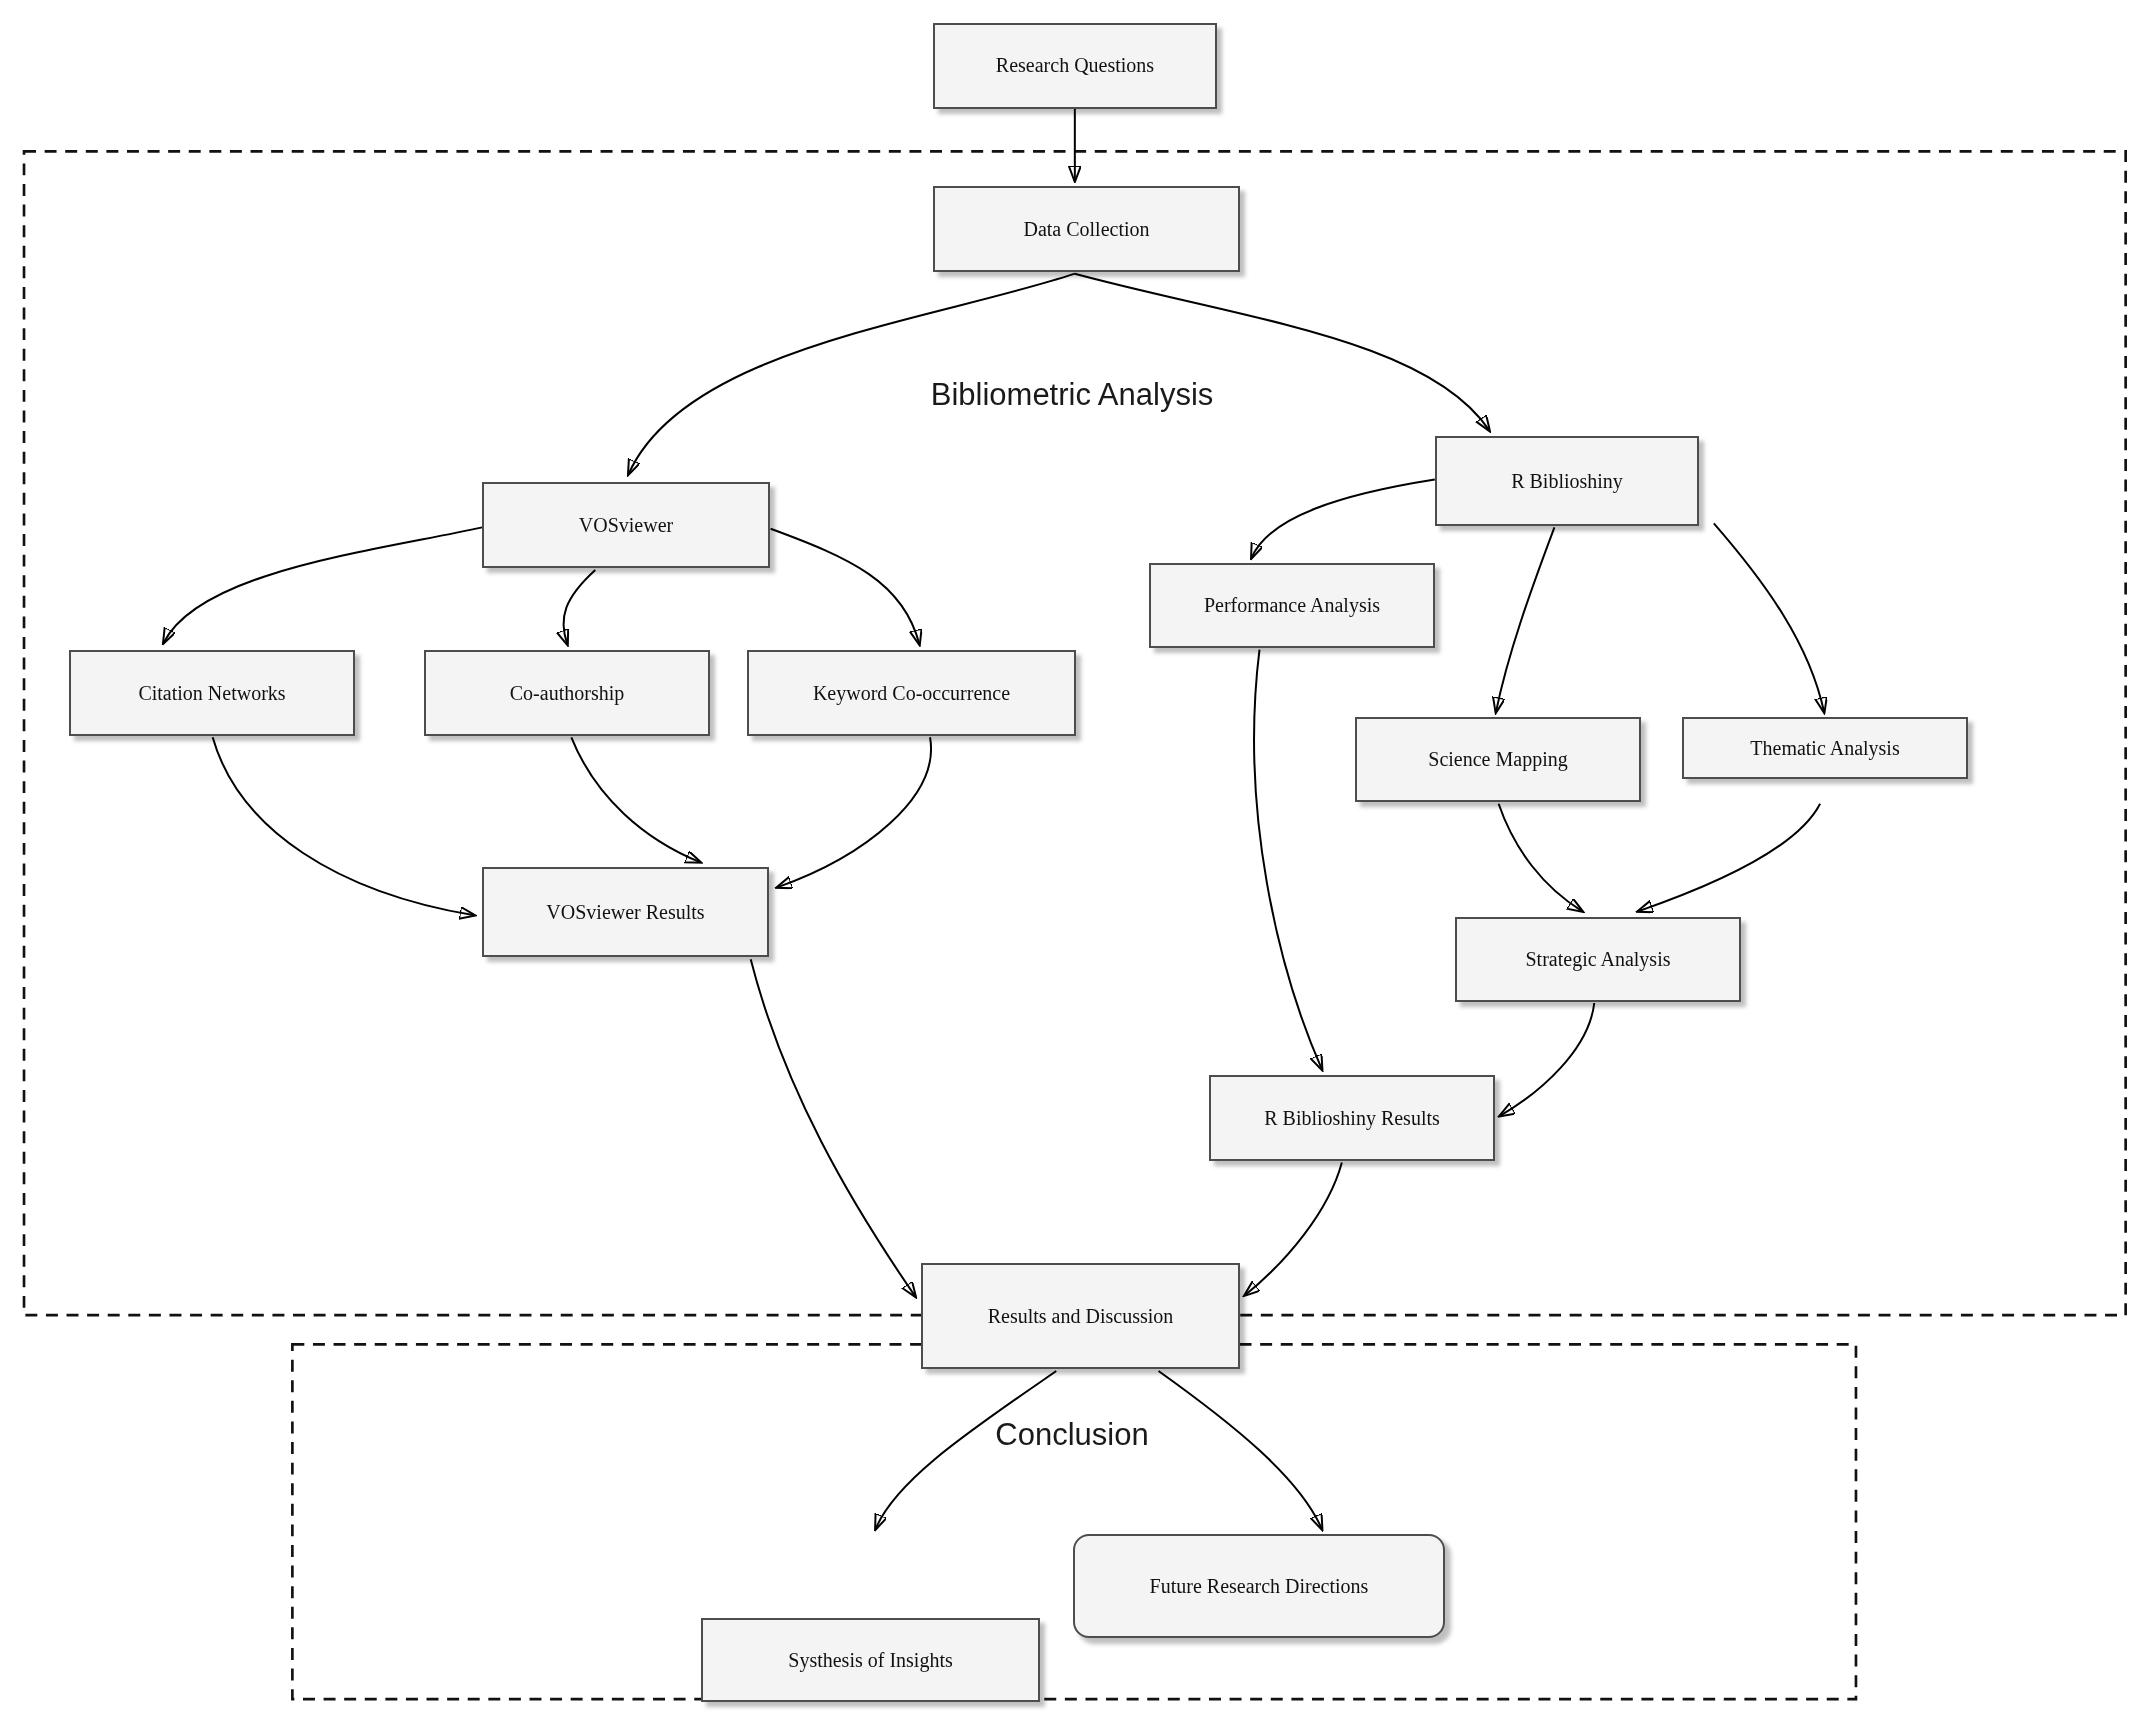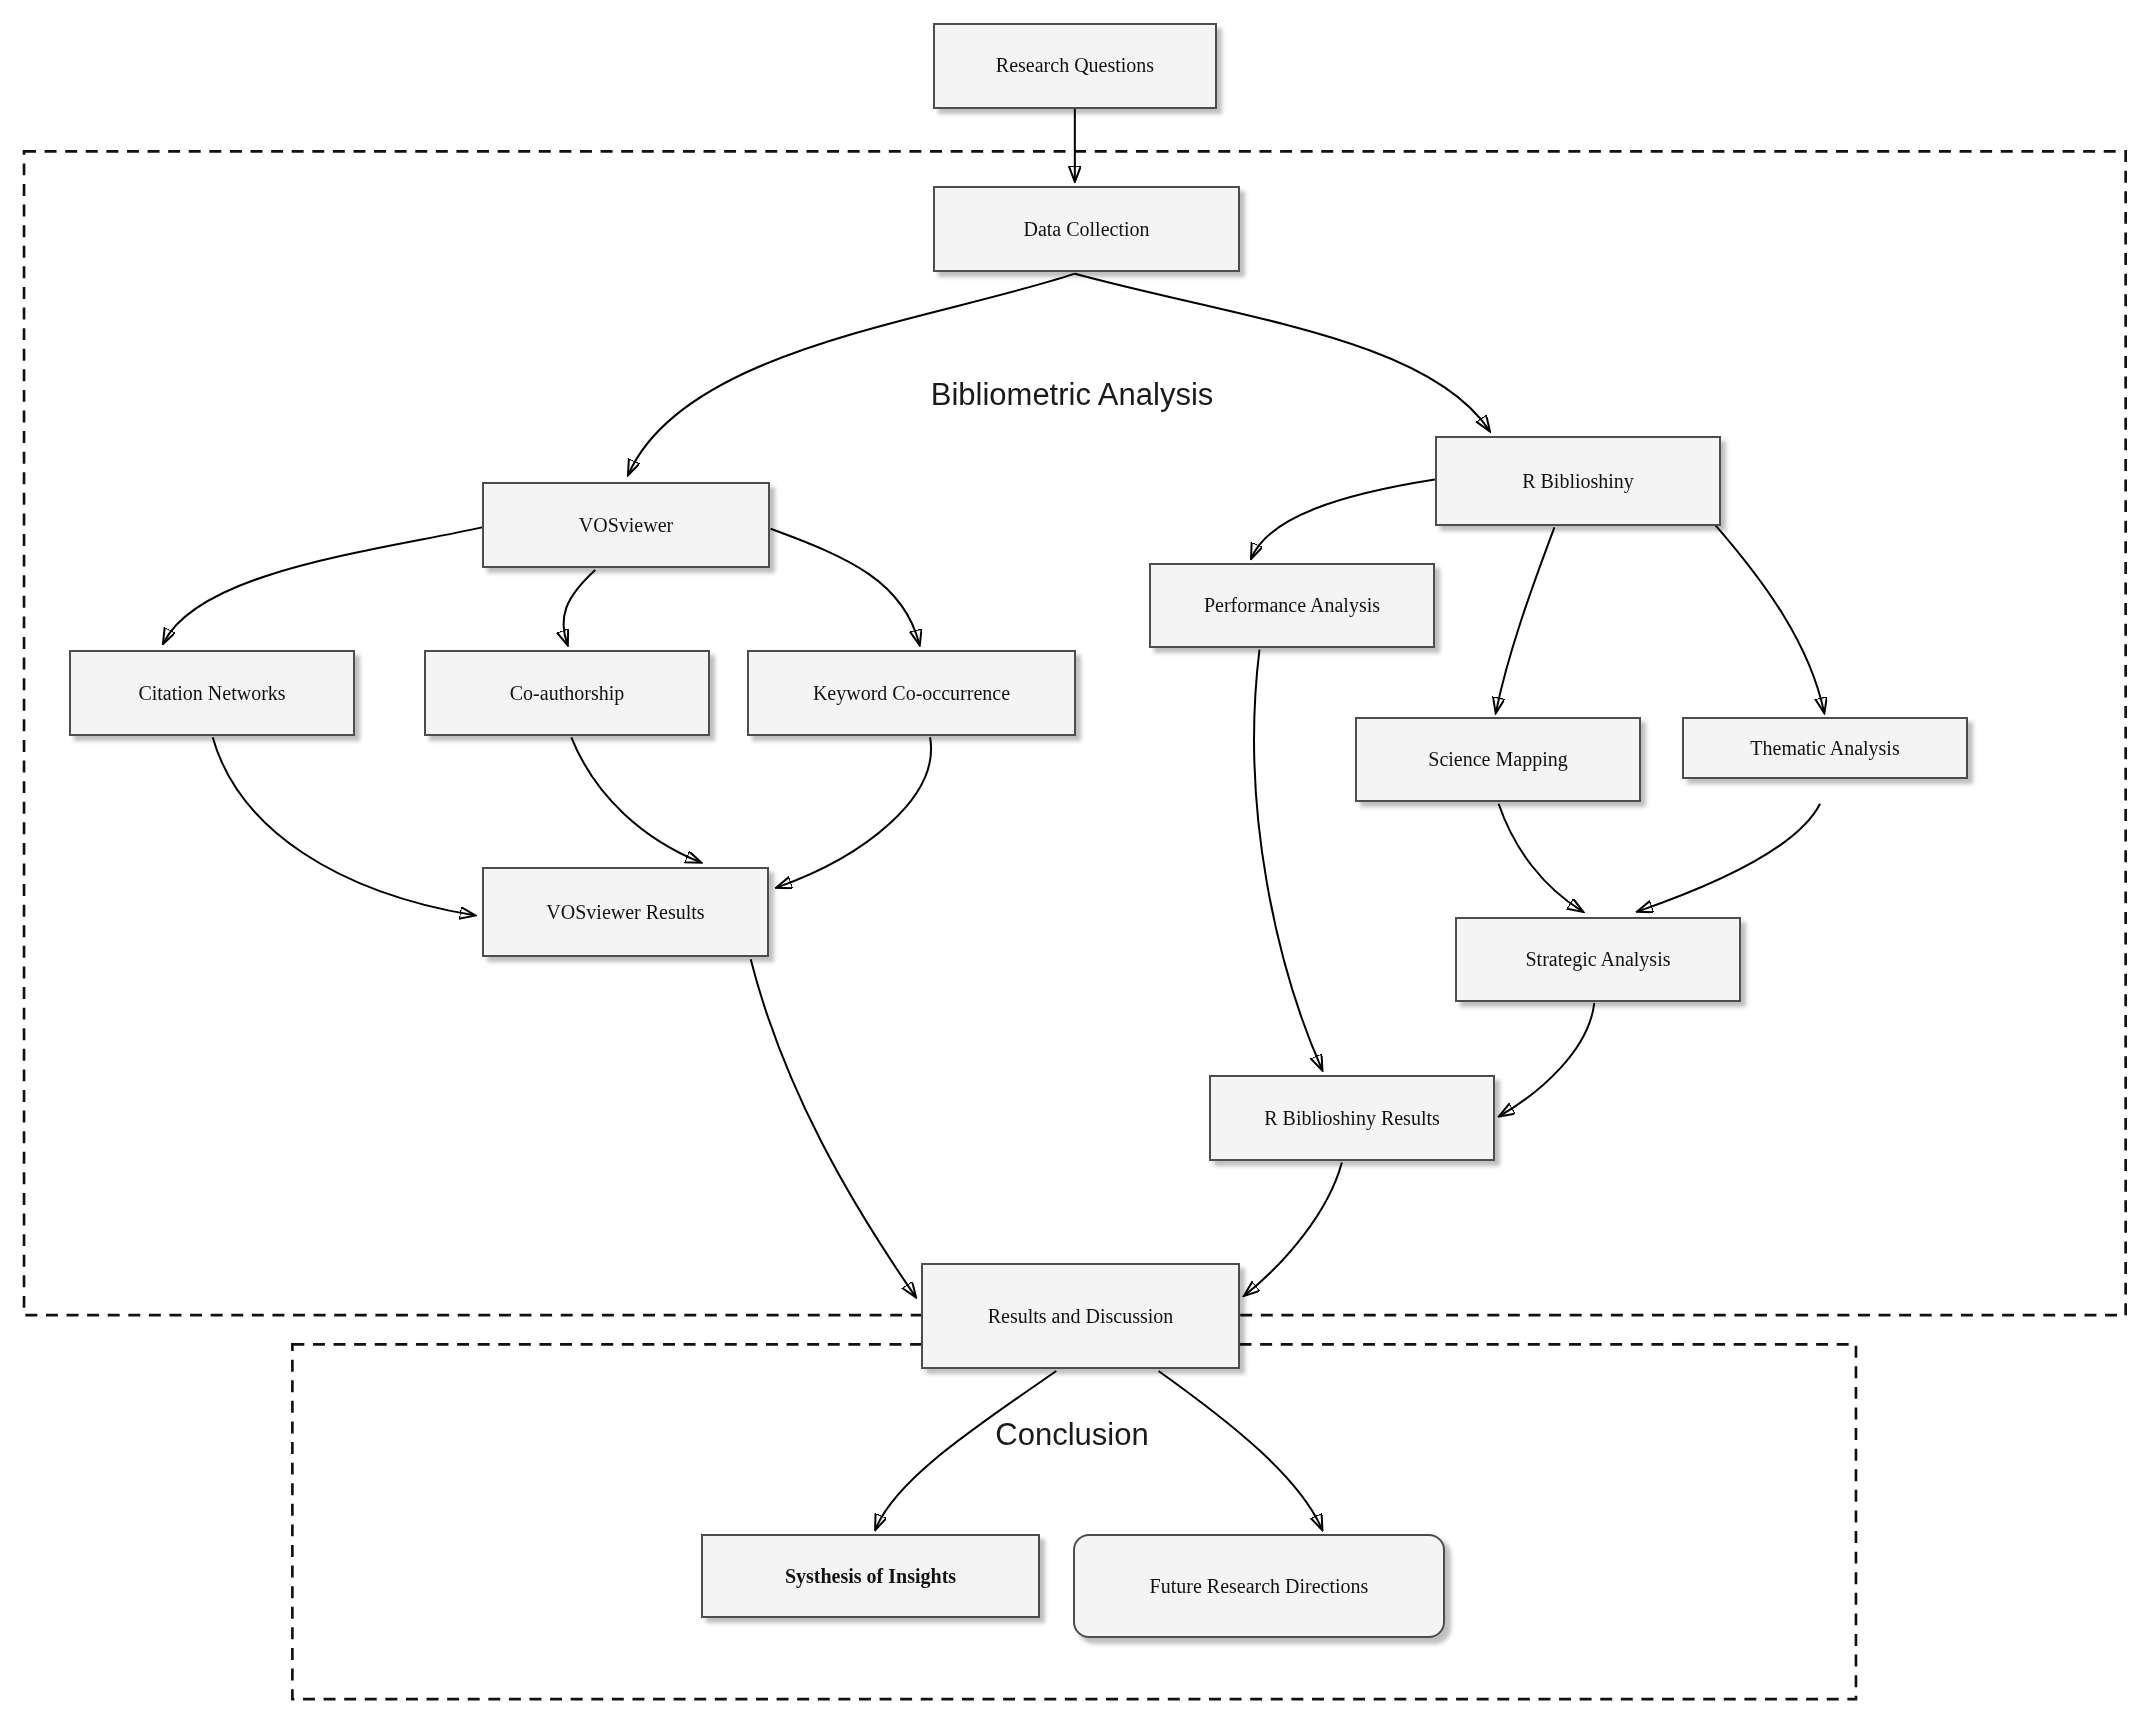--- a/index.html
+++ b/index.html
@@ -65,28 +65,28 @@
     <path d="M 1590 2064 C 1476 2144 1350 2224 1318 2302" marker-end="url(#arrow)"></path>
     <path d="M 1744 2064 C 1856 2144 1956 2224 1990 2302" marker-end="url(#arrow)"></path>
   </svg>
 
   <div class="group-label" style="left:939px;top:372px;width:266px;height:46px;">Bibliometric Analysis</div>
   <div class="group-label" style="left:939px;top:1412px;width:266px;height:46px;">Conclusion</div>
 
   <div class="node" style="left:933px;top:22.6px;width:284px;height:86px;">Research Questions</div>
   <div class="node" style="left:933px;top:186px;width:307px;height:86px;">Data Collection</div>
   <div class="node" style="left:482px;top:482px;width:288px;height:86px;">VOSviewer</div>
-  <div class="node" style="left:1435px;top:436px;width:286px;height:90px;">R Biblioshiny</div>
+  <div class="node" style="left:1435px;top:436px;width:264px;height:90px;">R Biblioshiny</div>
   <div class="node" style="left:69px;top:650px;width:286px;height:86px;">Citation Networks</div>
   <div class="node" style="left:424px;top:650px;width:286px;height:86px;">Co-authorship</div>
   <div class="node" style="left:747px;top:650px;width:329px;height:86px;">Keyword Co-occurrence</div>
   <div class="node" style="left:1149px;top:563px;width:286px;height:85px;">Performance Analysis</div>
   <div class="node" style="left:1355px;top:717px;width:286px;height:85px;">Science Mapping</div>
   <div class="node" style="left:1682px;top:717px;width:286px;height:62px;">Thematic Analysis</div>
   <div class="node" style="left:482px;top:867px;width:287px;height:90px;">VOSviewer Results</div>
   <div class="node" style="left:1455px;top:917px;width:286px;height:85px;">Strategic Analysis</div>
   <div class="node" style="left:1209px;top:1075px;width:286px;height:86px;">R Biblioshiny Results</div>
   <div class="node" style="left:921px;top:1263px;width:319px;height:106px;">Results and Discussion</div>
-  <div class="node" style="left:701px;top:1534px;width:339px;height:84px;font-weight:bold;">Systhesis of Insights</div>
+  <div class="node" style="left:701px;top:1618px;width:339px;height:84px;">Systhesis of Insights</div>
   <div class="node" style="left:1073px;top:1534px;width:372px;height:104px;border-radius:16px;">Future Research Directions</div>
 
 </div>
 
 
 </body></html>

